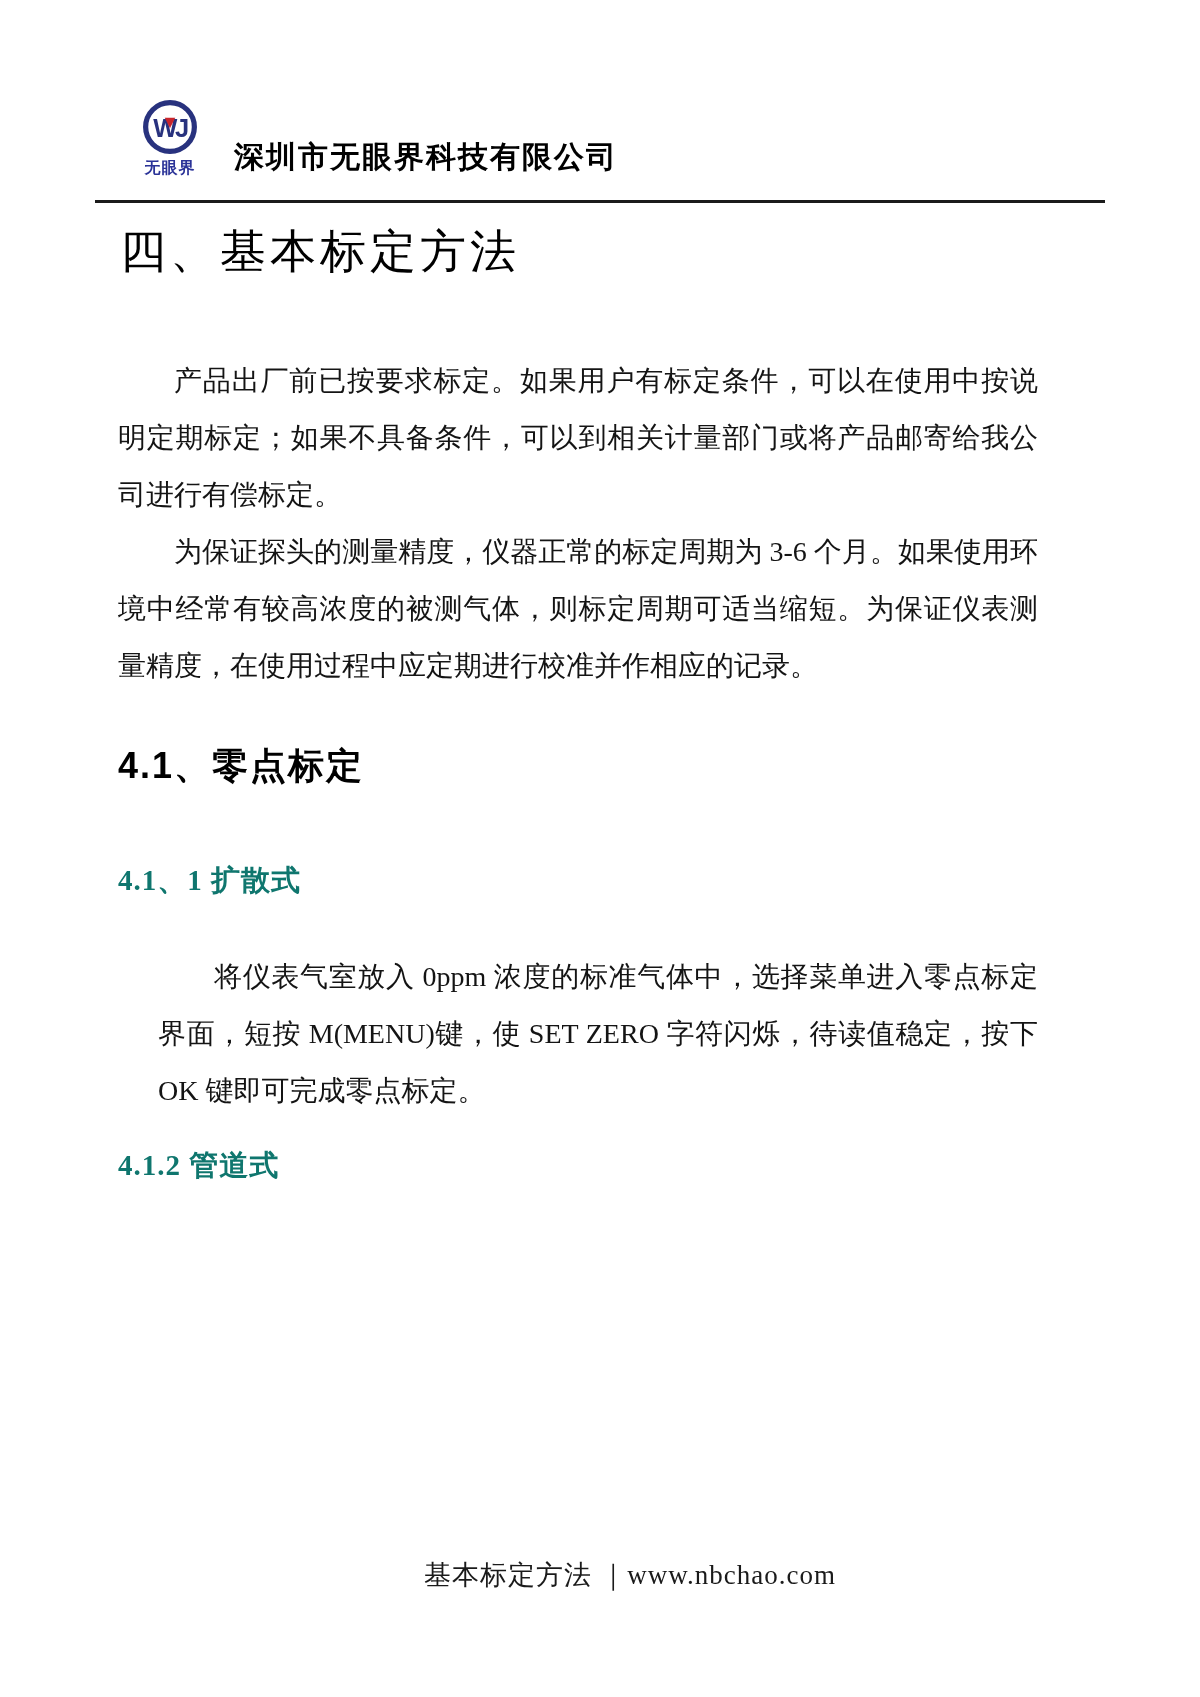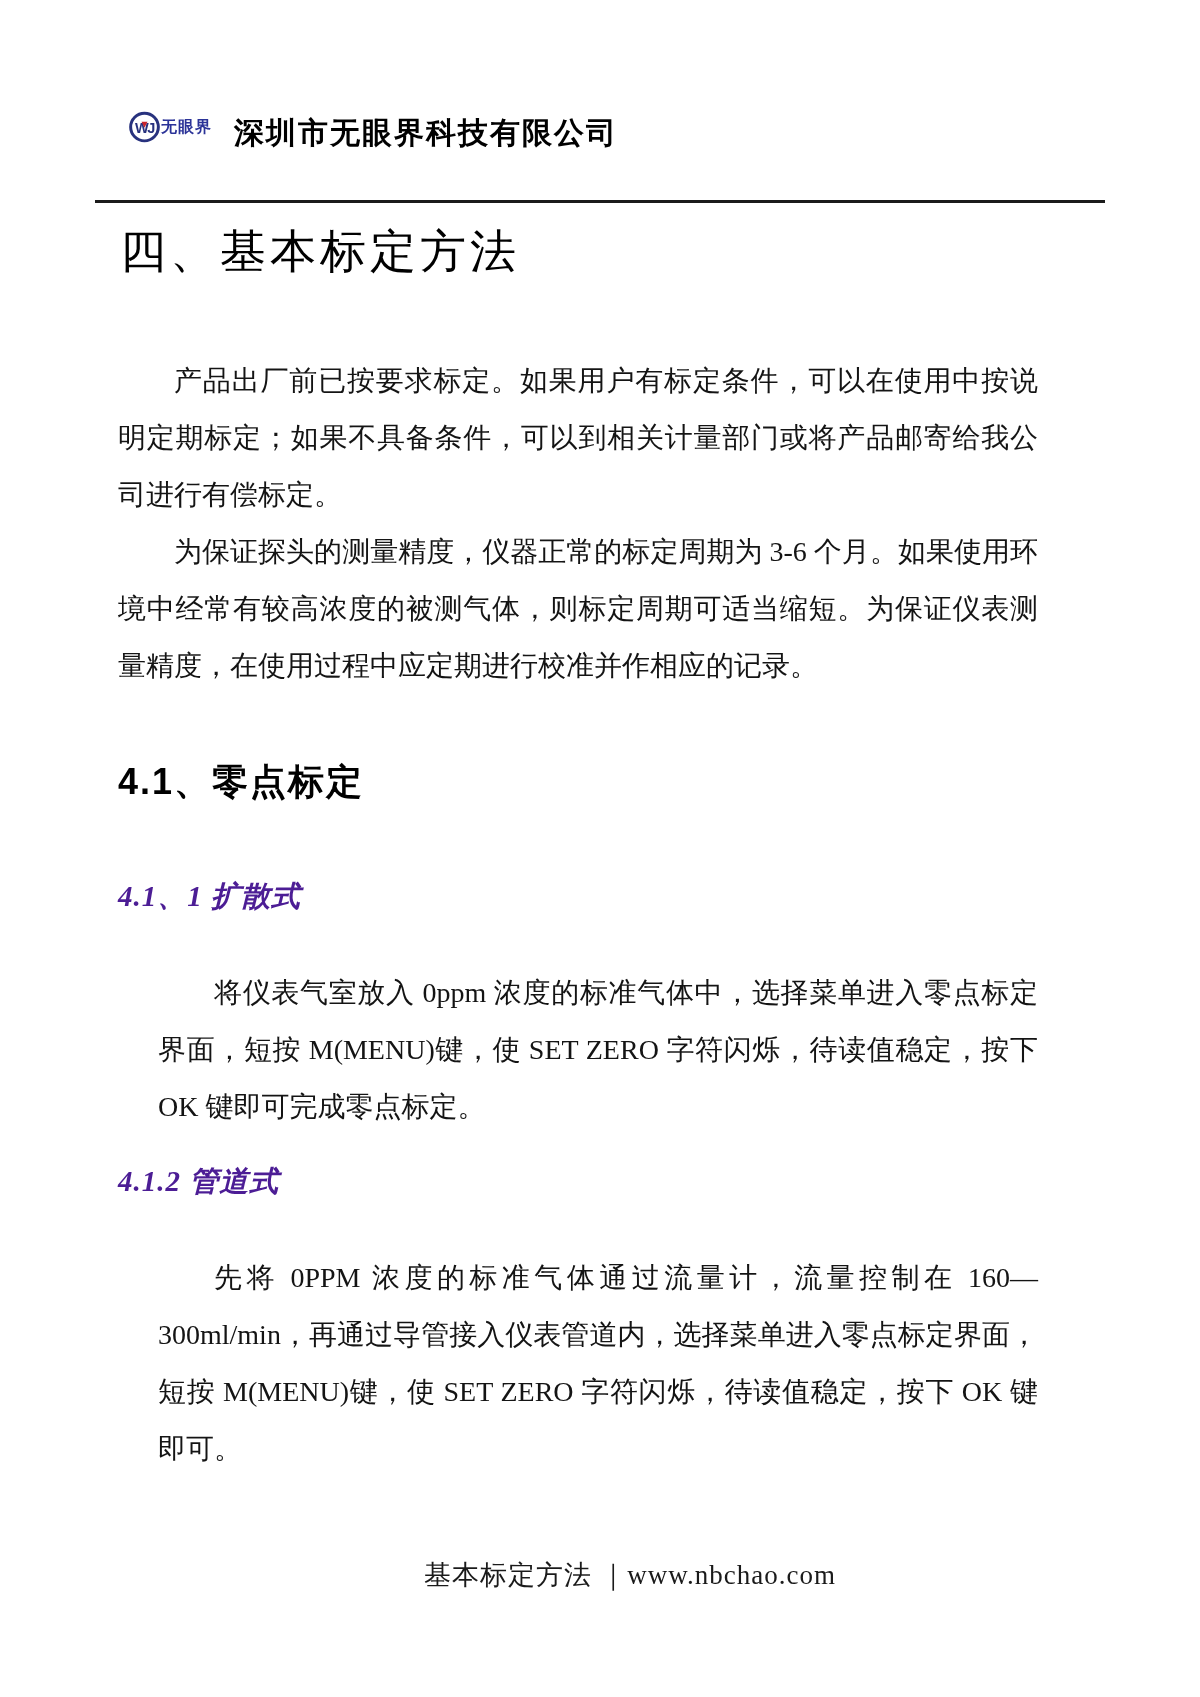--- a/index.html
+++ b/index.html
@@ -13,21 +13,21 @@
     color:#121212;
     overflow:hidden;
     margin:0 auto;
   }
 
   
   .header {
     position:absolute; top:98px; left:128px;
     display:flex; align-items:flex-end; gap:22px;
   }
-  .logo-block { display:flex; flex-direction:row; align-items:center; width:84px; }
+  .logo-block { display:flex; flex-direction:column; align-items:center; width:84px; }
   .logo-block svg { width:58px; height:58px; display:block; }
   .logo-wordmark {
     font-family:"Liberation Sans", sans-serif;
     font-weight:bold; font-size:16px; line-height:24px;
     color:#2b3398; letter-spacing:1px; white-space:nowrap;
   }
   .company-name {
     font-family:"Liberation Sans", sans-serif;
     font-weight:bold; font-size:30px; line-height:42px;
     color:#000000; letter-spacing:2px; white-space:nowrap;
@@ -51,25 +51,25 @@
     font-size:28px; line-height:57px;
     text-align:justify; text-align-last:left;
     color:#141414;
   }
   .para { text-indent:2em; }
 
   .sec-heading {
     font-family:"Liberation Sans", sans-serif;
     font-weight:bold; font-size:36px; line-height:44px;
     color:#000000; letter-spacing:2px;
-    margin-top:66px; text-align:left;
+    margin-top:50px; text-align:left;
   }
   .sub-heading {
     font-weight:bold; font-size:29px; line-height:36px;
-    color:#4c1d95; letter-spacing:1px; text-align:left;font-style:italic;
+    color:#0f766e; letter-spacing:1px; text-align:left;
   }
   .sub-heading.first { margin-top:74px; }
   .sub-heading.second { margin-top:28px; }
   .para.after-sub { margin-top:50px;margin-left:40px; }
 
   
   .footer {
     position:absolute; top:1558px; left:30px; width:1200px;
     text-align:center;
     font-size:27px; line-height:34px; color:#1a1a1a;
@@ -99,20 +99,19 @@
   <div class="content">
     <p class="para">产品出厂前已按要求标定。如果用户有标定条件，可以在使用中按说明定期标定；如果不具备条件，可以到相关计量部门或将产品邮寄给我公司进行有偿标定。</p>
     <p class="para">为保证探头的测量精度，仪器正常的标定周期为 3-6 个月。如果使用环境中经常有较高浓度的被测气体，则标定周期可适当缩短。为保证仪表测量精度，在使用过程中应定期进行校准并作相应的记录。</p>
 
     <h2 class="sec-heading">4.1、零点标定</h2>
 
     <h3 class="sub-heading first">4.1、1 扩散式</h3>
     <p class="para after-sub">将仪表气室放入 0ppm 浓度的标准气体中，选择菜单进入零点标定界面，短按 M(MENU)键，使 SET ZERO 字符闪烁，待读值稳定，按下 OK 键即可完成零点标定。</p>
 
     <h3 class="sub-heading second">4.1.2 管道式</h3>
-    <p class="para after-sub">先将 0PPM 浓度的标准气体通过流量计，流量控制在 160—300ml/min，再通过导管接入仪表管道内，选择菜单进入零点标定界面，短按 M(MENU)键，使 SET ZERO 字符闪烁，待读值稳定，按下 OK 键即可。</p>
   </div>
 
   <div class="footer">
     <span>基本标定方法 ｜www.nbchao.com</span>
   </div>
 
 </div>
 
 </body></html>

